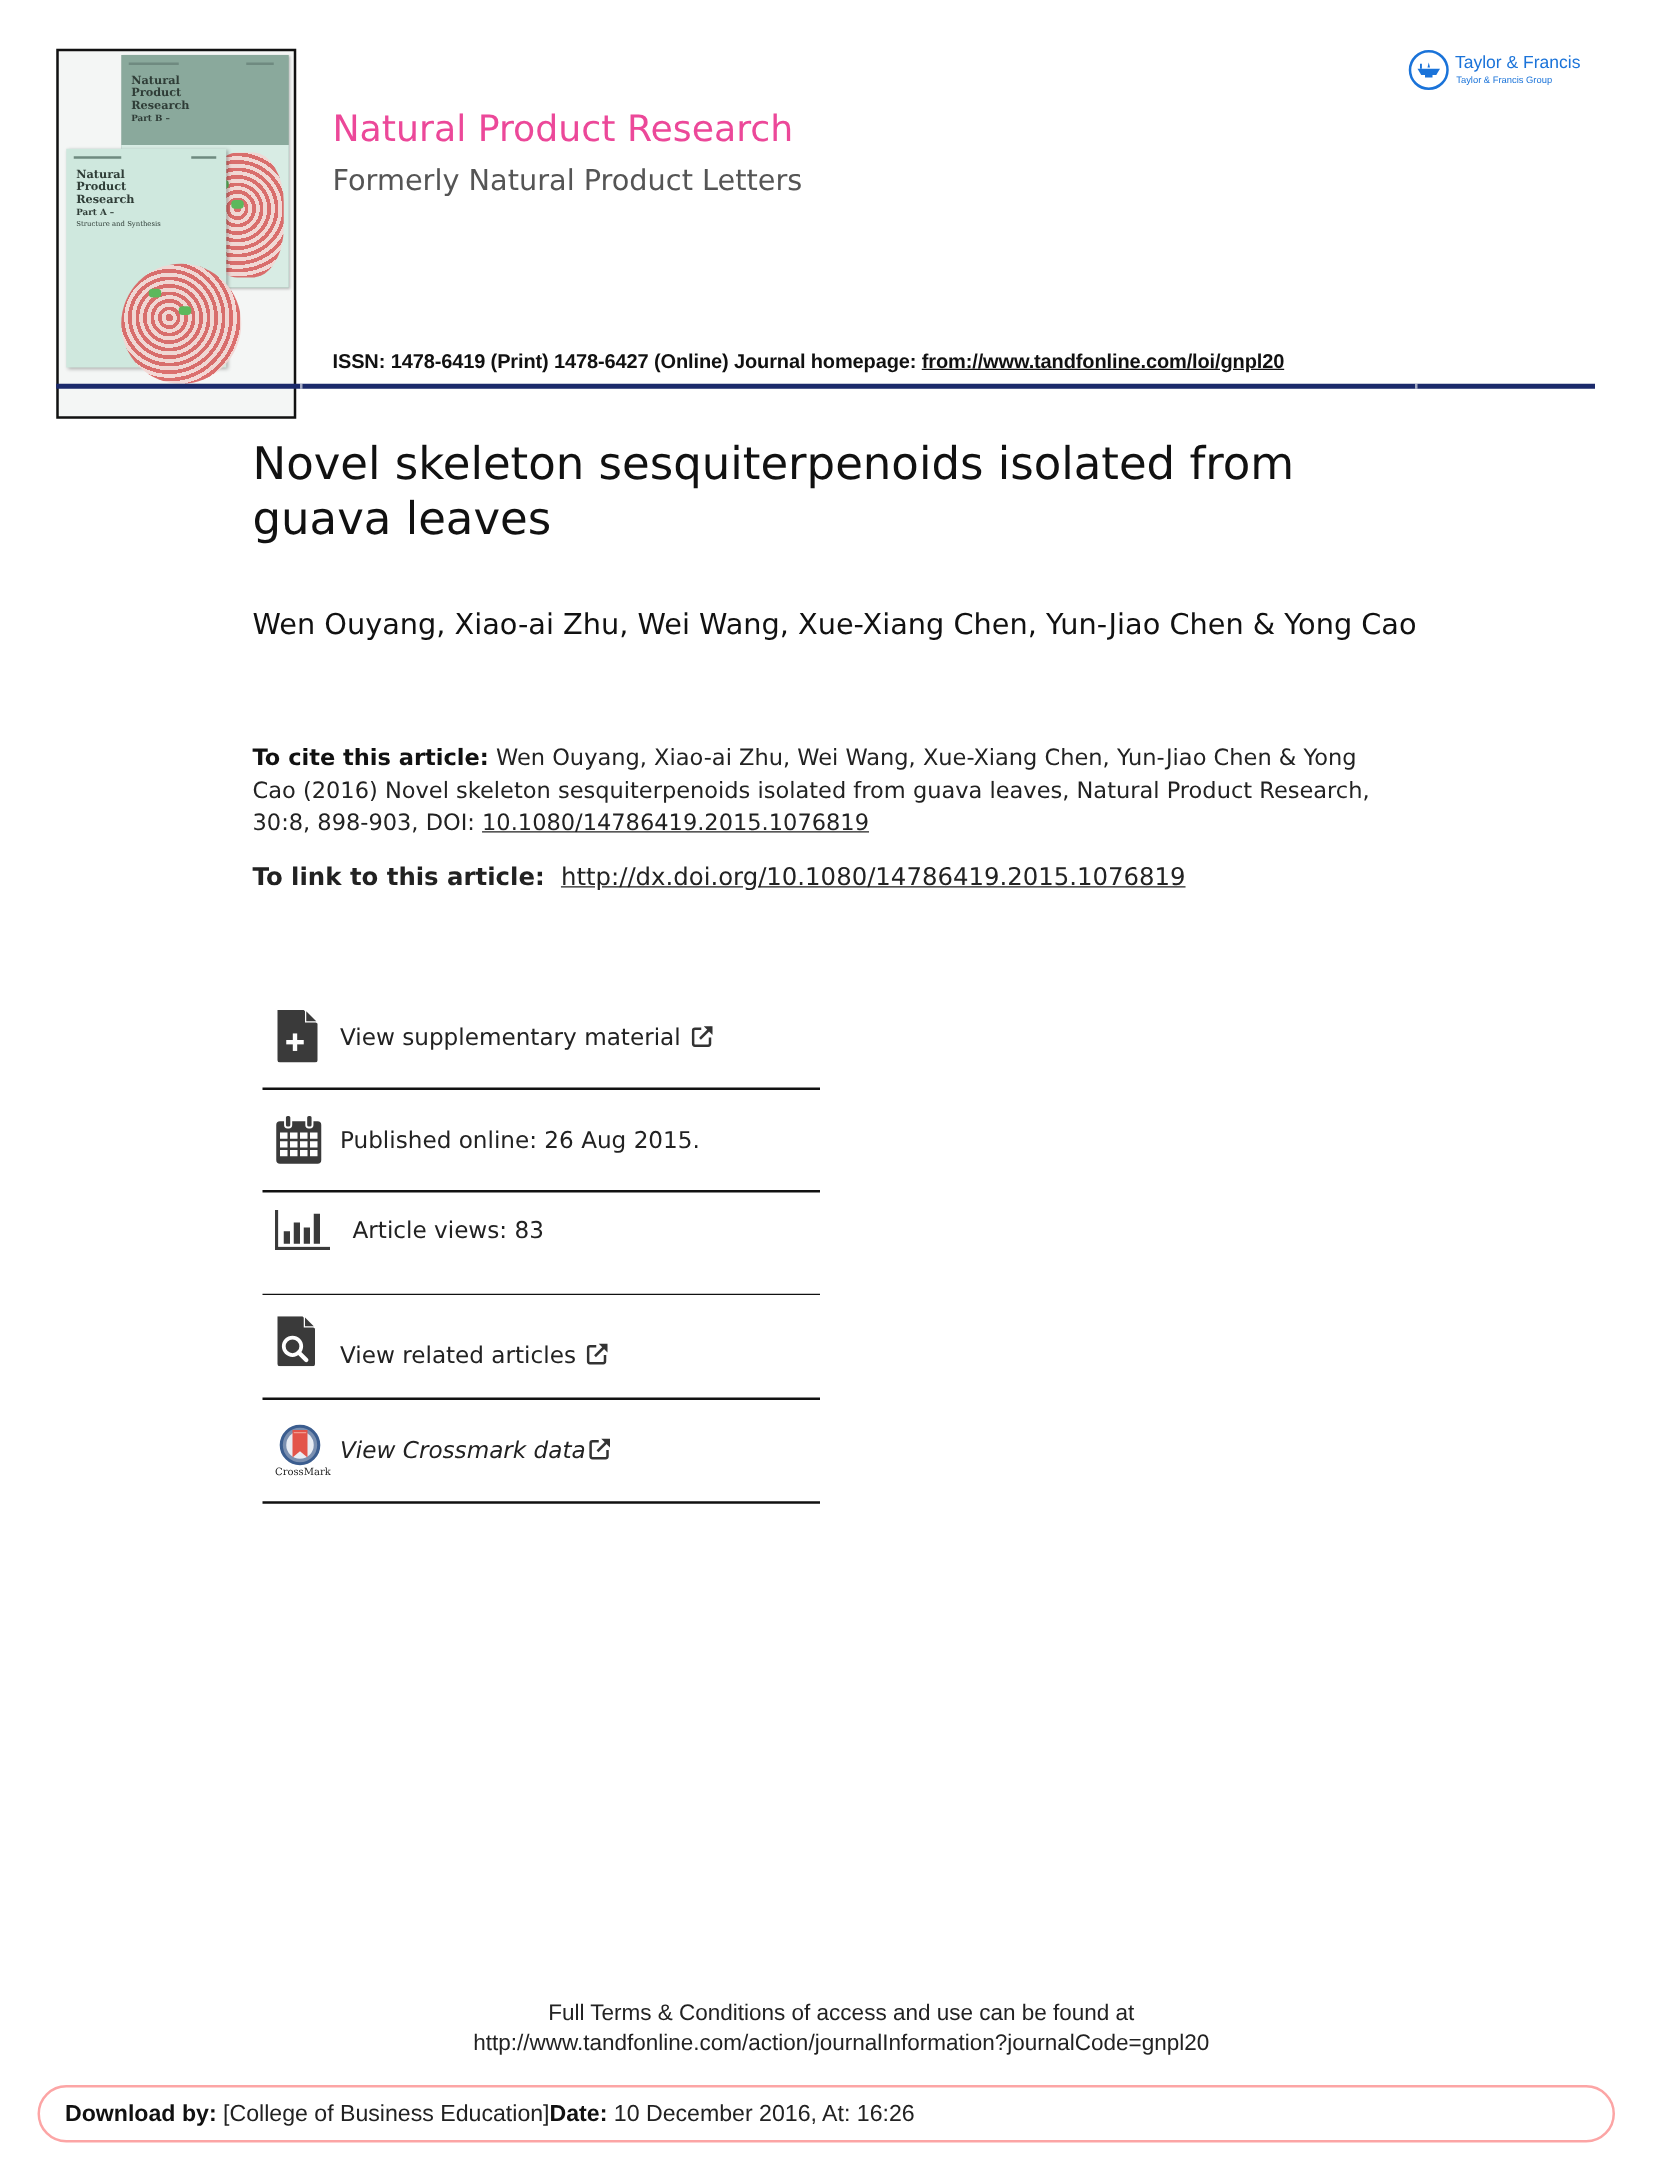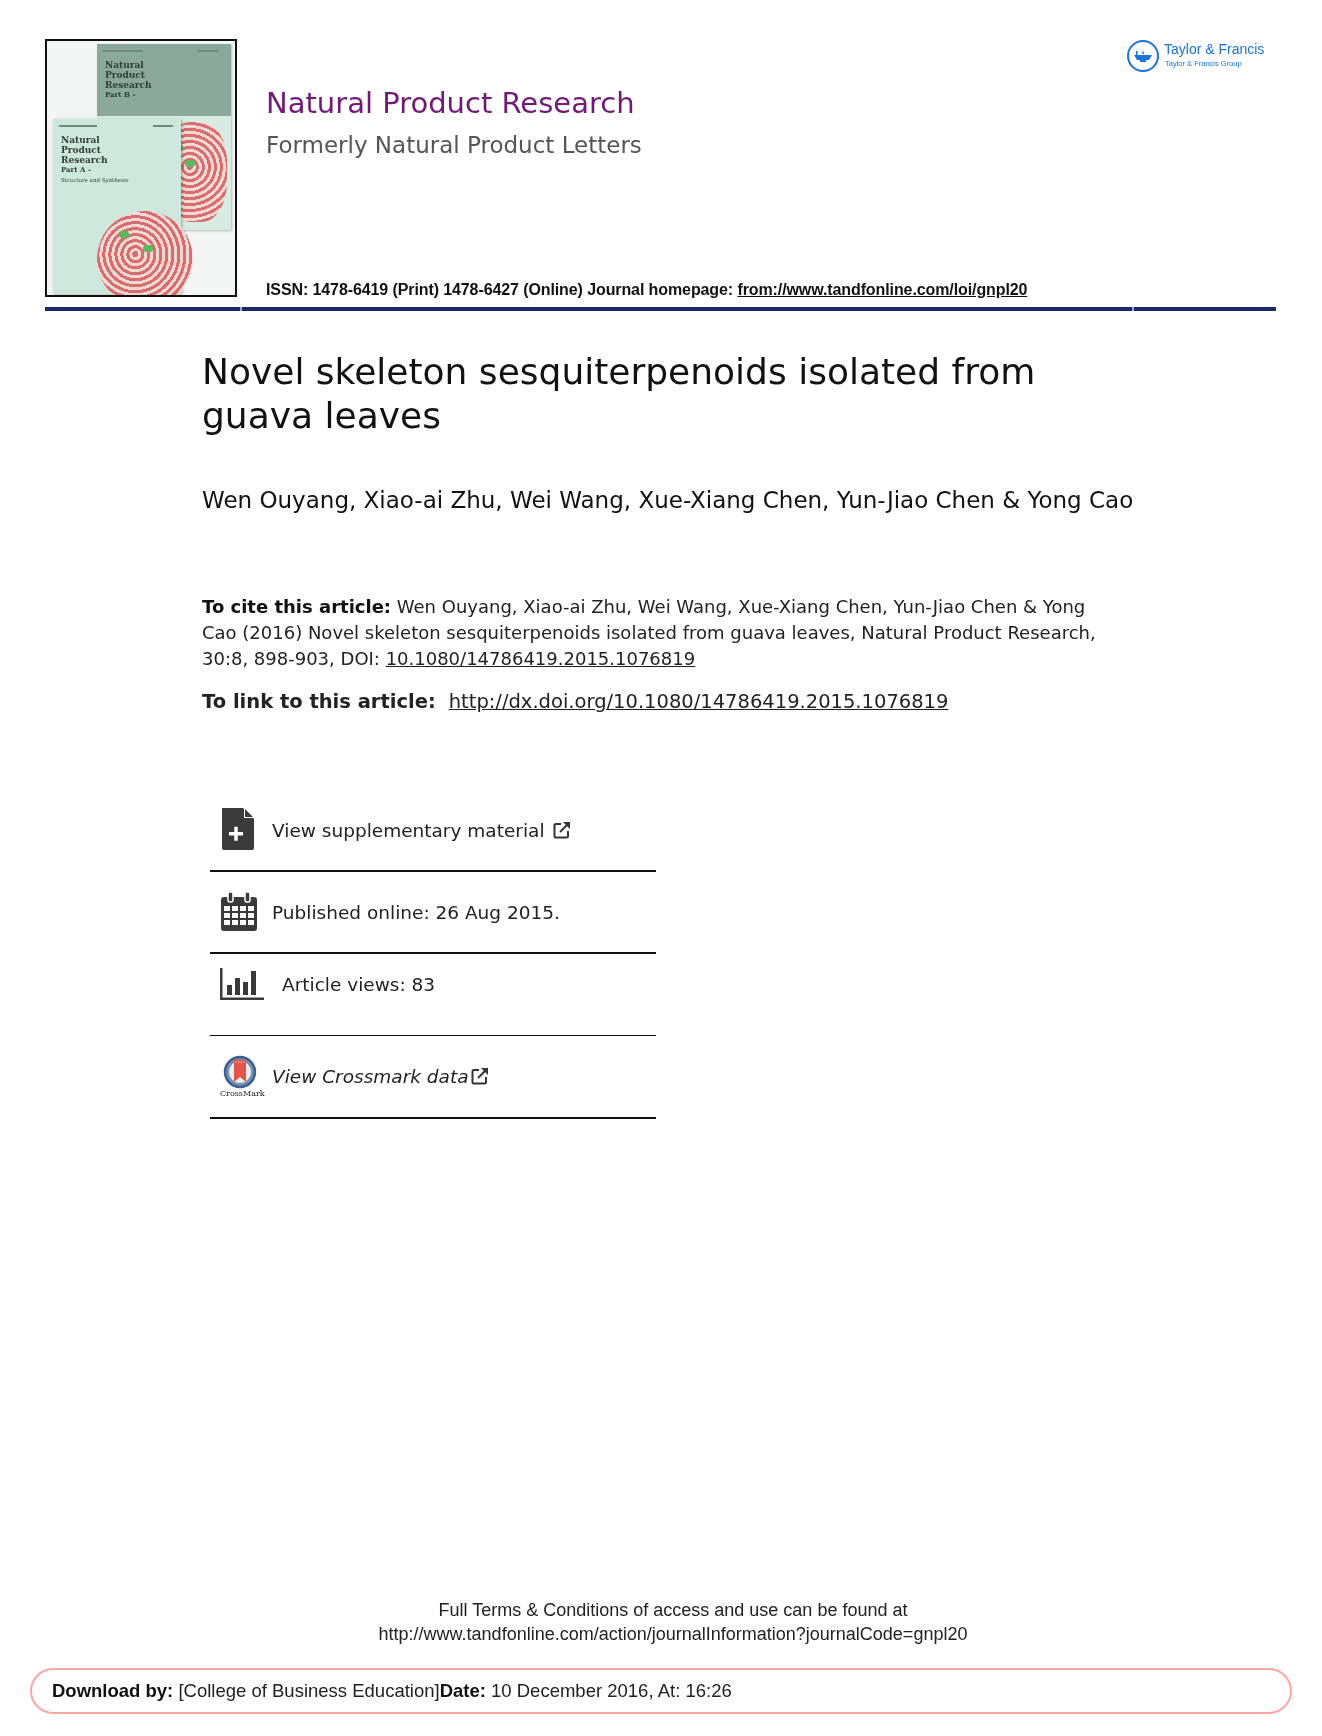--- a/index.html
+++ b/index.html
@@ -5,21 +5,21 @@
   html, body { margin: 0; padding: 0; }
   body {
     width: 1322px; height: 1736px; position: relative; background: #ffffff;
     font-family: "DejaVu Sans", "Liberation Sans", sans-serif; color: #111111;
     overflow: hidden;
   }
   .abs { position: absolute; }
 
   
   .cover {
-    left: 45px; top: 39px; width: 192px; height: 258px;
+    left: 45px; top: 39px; width: 192px; height: 296px;
     border: 2px solid #111; box-sizing: border-box; background: #f4f6f5; overflow: hidden;
   }
   .cover .back {
     position: absolute; left: 50px; top: 3px; width: 134px; height: 186px;
     background: #8aa99c; box-shadow: 1px 1px 2px rgba(0,0,0,0.25);
   }
   .cover .back .lower { position: absolute; left: 0; top: 72px; width: 100%; height: 114px; background: #d8ece4; }
   .cover .front {
     position: absolute; left: 6px; top: 78px; width: 128px; height: 175px;
     background: #cfe8de; box-shadow: 1px 1px 3px rgba(0,0,0,0.3);
@@ -31,21 +31,21 @@
   .cover .strip { position: absolute; height: 2px; background: #6f8a80; }
   .cover .orb {
     position: absolute; border-radius: 50%;
     background:
       repeating-radial-gradient(circle at 40% 45%, #d9605f 0 3px, #f3d6d3 3px 6px);
     opacity: 0.9;
   }
   .cover .green { position: absolute; width: 10px; height: 7px; background: #5cb85c; border-radius: 3px; }
 
   .journal-title {
-    left: 266px; top: 86px; font-size: 29px; color: #701a75; white-space: nowrap;
+    left: 266px; top: 86px; font-size: 29px; color: #ec4899; white-space: nowrap;
     font-family: "DejaVu Sans", sans-serif;
   }
   .journal-sub {
     left: 266px; top: 132px; font-size: 23px; color: #555; white-space: nowrap;
   }
   .issn {
     left: 266px; top: 281px; font-size: 16px; color: #111; white-space: nowrap;
     font-family: "Liberation Sans", sans-serif; font-weight: bold; letter-spacing: -0.1px;
   }
   .issn a { color: #111; text-decoration: underline; }
@@ -228,20 +228,36 @@
         <rect x="0" y="29.5" width="44" height="2.5" fill="#3a3a3a"></rect>
         <rect x="7" y="17" width="5" height="10" fill="#3a3a3a"></rect>
         <rect x="15" y="10" width="5" height="17" fill="#3a3a3a"></rect>
         <rect x="23" y="14" width="5" height="13" fill="#3a3a3a"></rect>
         <rect x="31" y="3" width="5" height="24" fill="#3a3a3a"></rect>
       </svg>
     </div>
     <span class="lbl" style="margin-top:8px;margin-left:14px;">Article views: 83</span>
   </div>
 
+  <div class="item" style="height:84px;">
+    <div class="ico">
+      <svg width="34" height="40" viewBox="0 0 34 40" style="position:absolute;left:0;top:0;">
+        <path d="M2 0 H22 L32 10 V38 Q32 40 30 40 H4 Q2 40 2 38 Z" fill="#3a3a3a"></path>
+        <path d="M23 0 L32 9 H23 Z" fill="#fff"></path>
+        <path d="M24 1 L31 8 H24 Z" fill="#3a3a3a"></path>
+        <circle cx="14" cy="24" r="7" fill="none" stroke="#fff" stroke-width="3"></circle>
+        <path d="M19 29 L25 35" stroke="#fff" stroke-width="3.5" stroke-linecap="round"></path>
+      </svg>
+    </div>
+    <span class="lbl" style="margin-top:14px;"><span>View related articles</span><svg class="ext" width="18" height="18" viewBox="0 0 18 18">
+          <path d="M8 3 H3 Q1.5 3 1.5 4.5 V15 Q1.5 16.5 3 16.5 H13.5 Q15 16.5 15 15 V10" fill="none" stroke="#333" stroke-width="2"></path>
+          <path d="M7 11 L16 2" stroke="#333" stroke-width="2"></path>
+          <path d="M10 1 H17 V8 Z" fill="#333"></path>
+        </svg></span>
+  </div>
 
   <div class="item" style="height:83px;">
     <div class="ico">
       <svg width="36" height="34" viewBox="0 0 36 34" style="position:absolute;left:2px;top:2px;">
         <circle cx="18" cy="17" r="15" fill="#7a8fb0" stroke="#3b5d8f" stroke-width="2.5"></circle>
         <circle cx="18" cy="17" r="11" fill="#e8ecf3"></circle>
         <path d="M12 5 H24 V27 L18 22 L12 27 Z" fill="#e3544a"></path>
         <path d="M13 7 H23" stroke="#f29b8f" stroke-width="1"></path>
       </svg>
       <div class="crossmark-text">CrossMark</div>

